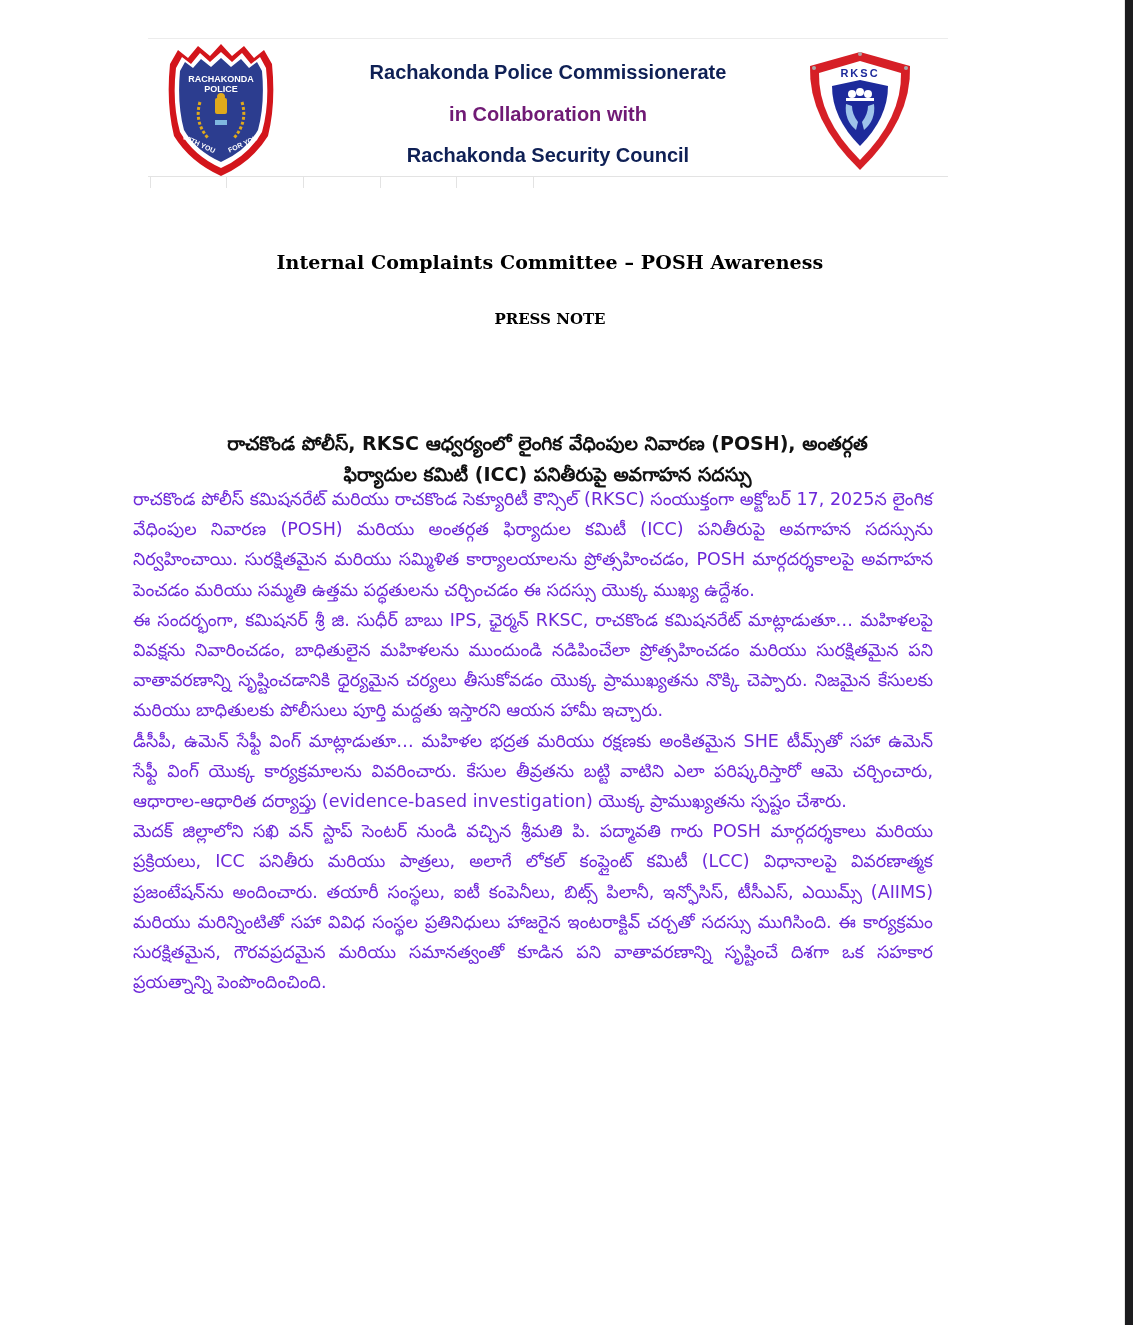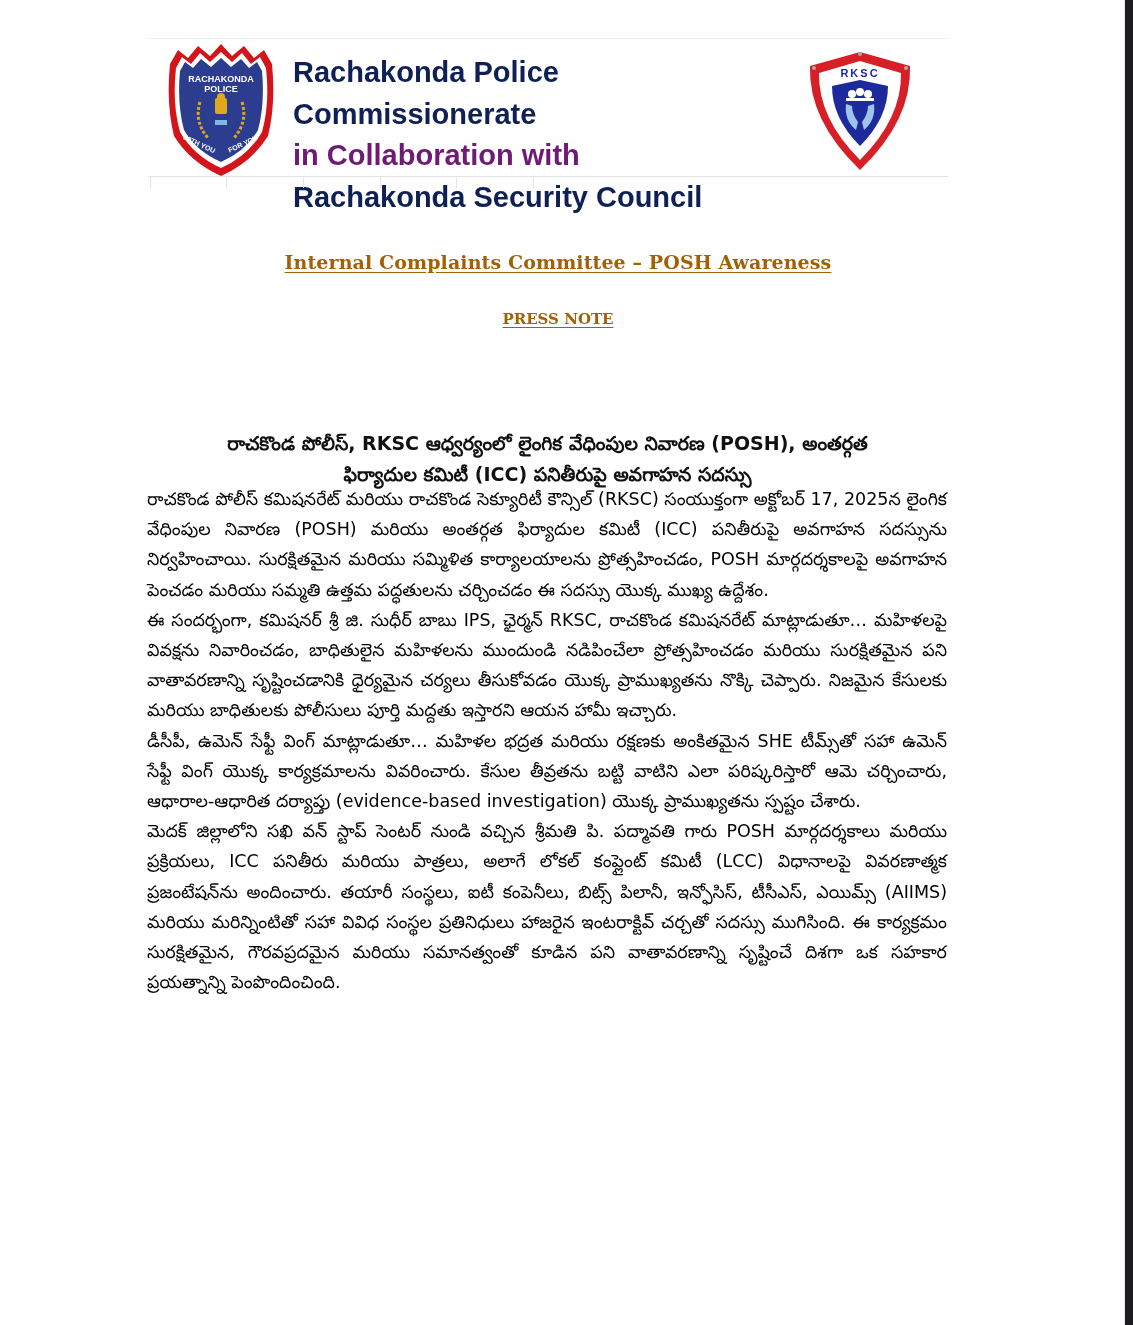--- a/index.html
+++ b/index.html
@@ -19,42 +19,42 @@
   .banner-topline {
     position: absolute; left: 0; top: 0; width: 800px; height: 1px; background: #ececec;
   }
   .banner-gridline {
     position: absolute; left: 0; top: 138px; width: 800px; height: 1px; background: #e3e3e3;
   }
   .banner-tick { position: absolute; top: 138px; width: 1px; height: 12px; background: #e3e3e3; }
   .police-logo { position: absolute; left: 16px; top: 6px; width: 114px; height: 132px; }
   .rksc-logo { position: absolute; left: 658px; top: 12px; width: 108px; height: 122px; }
   .banner-text {
-    position: absolute; left: 145px; top: 14px; width: 510px; 
-    font-family: "Liberation Sans", sans-serif; font-weight: bold; font-size: 29px; line-height: 41.5px;
+    position: absolute; left: 145px; top: 14px; width: 510px; text-align: center;
+    font-family: "Liberation Sans", sans-serif; font-weight: bold; font-size: 20px; line-height: 41.5px;
   }
   .banner-line1, .banner-line3 { color: #0f2055; }
   .banner-line2 { color: #701a75; }
 
   .heading {
     position: absolute; left: 0; width: 1100px; text-align: center;
-    font-family: "DejaVu Serif", serif; font-weight: bold; color: #a16207;
-    text-decoration: underline; text-underline-offset: 3px; margin-left: 8px;
+    font-family: "DejaVu Serif", serif; font-weight: bold; color: #000000;
+    text-underline-offset: 3px;
   }
   .heading-icc { top: 251px; font-size: 19px; letter-spacing: 0.1px; }
   .heading-press { top: 310px; font-size: 15px; }
 
   .telugu-title {
     position: absolute; left: 150px; top: 396px; width: 795px; text-align: center;
     font-family: "DejaVu Sans", sans-serif; font-weight: bold; font-size: 19px;
     line-height: 31px; color: #111; margin-top: 32px;
   }
   .body-text {
-    position: absolute; left: 147px; top: 484px; width: 800px;
-    font-family: "DejaVu Sans", sans-serif; font-size: 17.5px; line-height: 30.2px; color: #000000;
+    position: absolute; left: 133px; top: 484px; width: 800px;
+    font-family: "DejaVu Sans", sans-serif; font-size: 17.5px; line-height: 30.2px; color: #6d28d9;
     text-align: justify;
   }
   .body-text p { margin: 0; }
 </style>
 </head>
 <body>
 
 <div class="right-strip"></div>
 
 <div class="banner">

